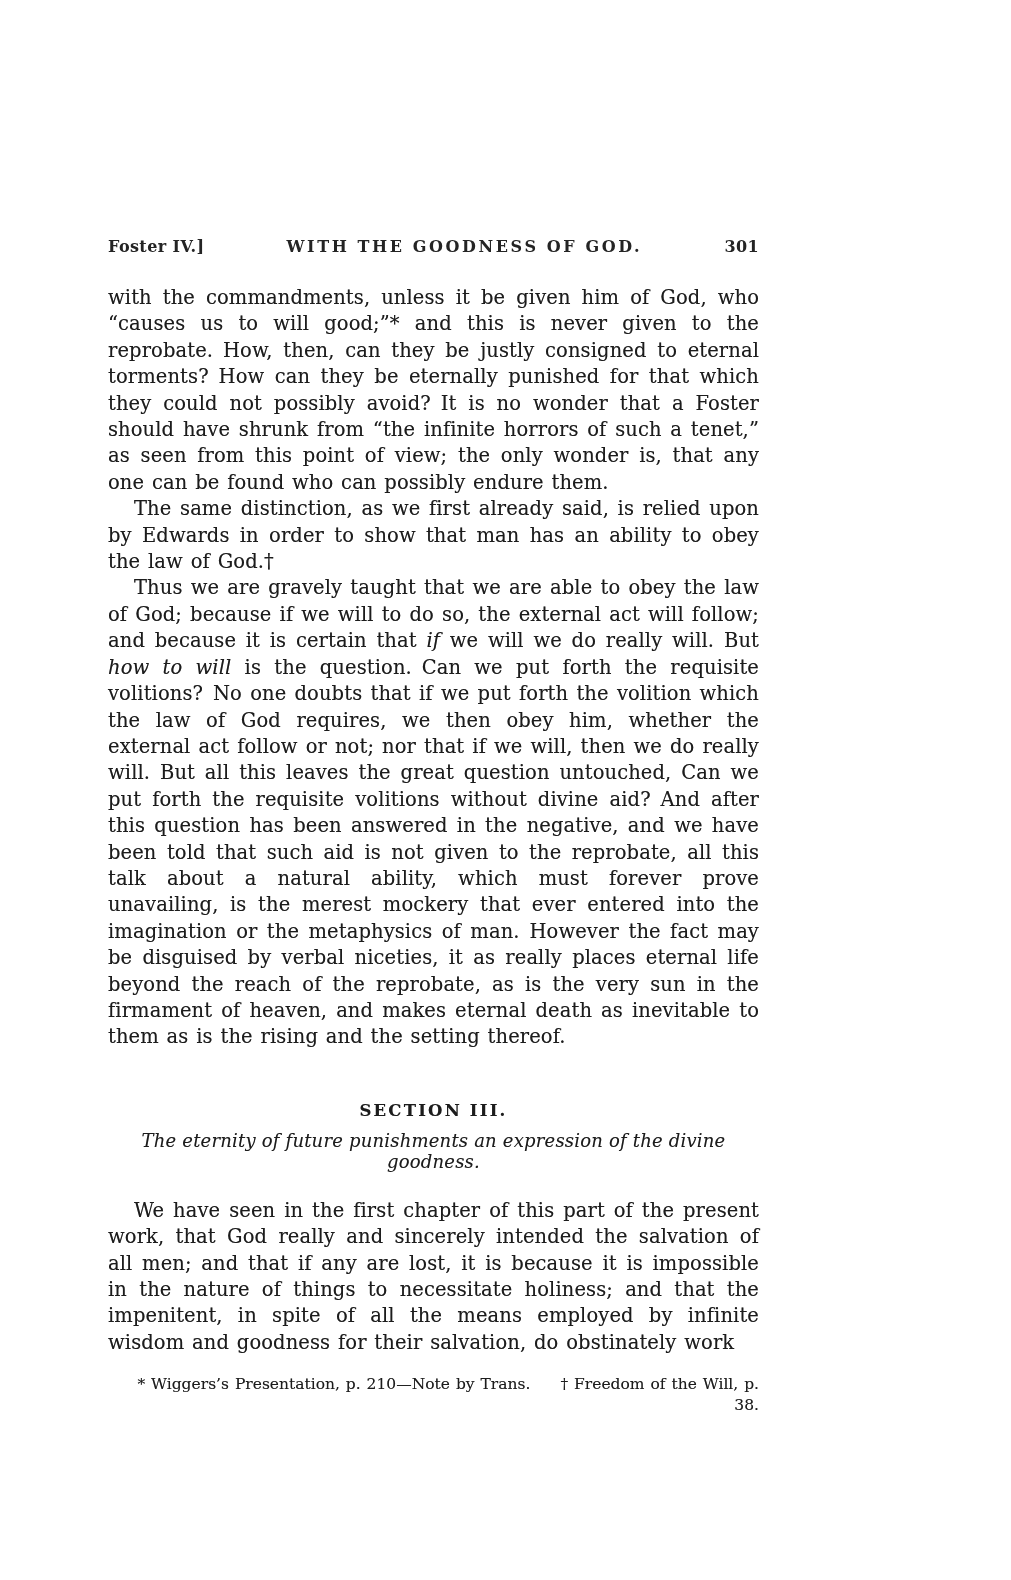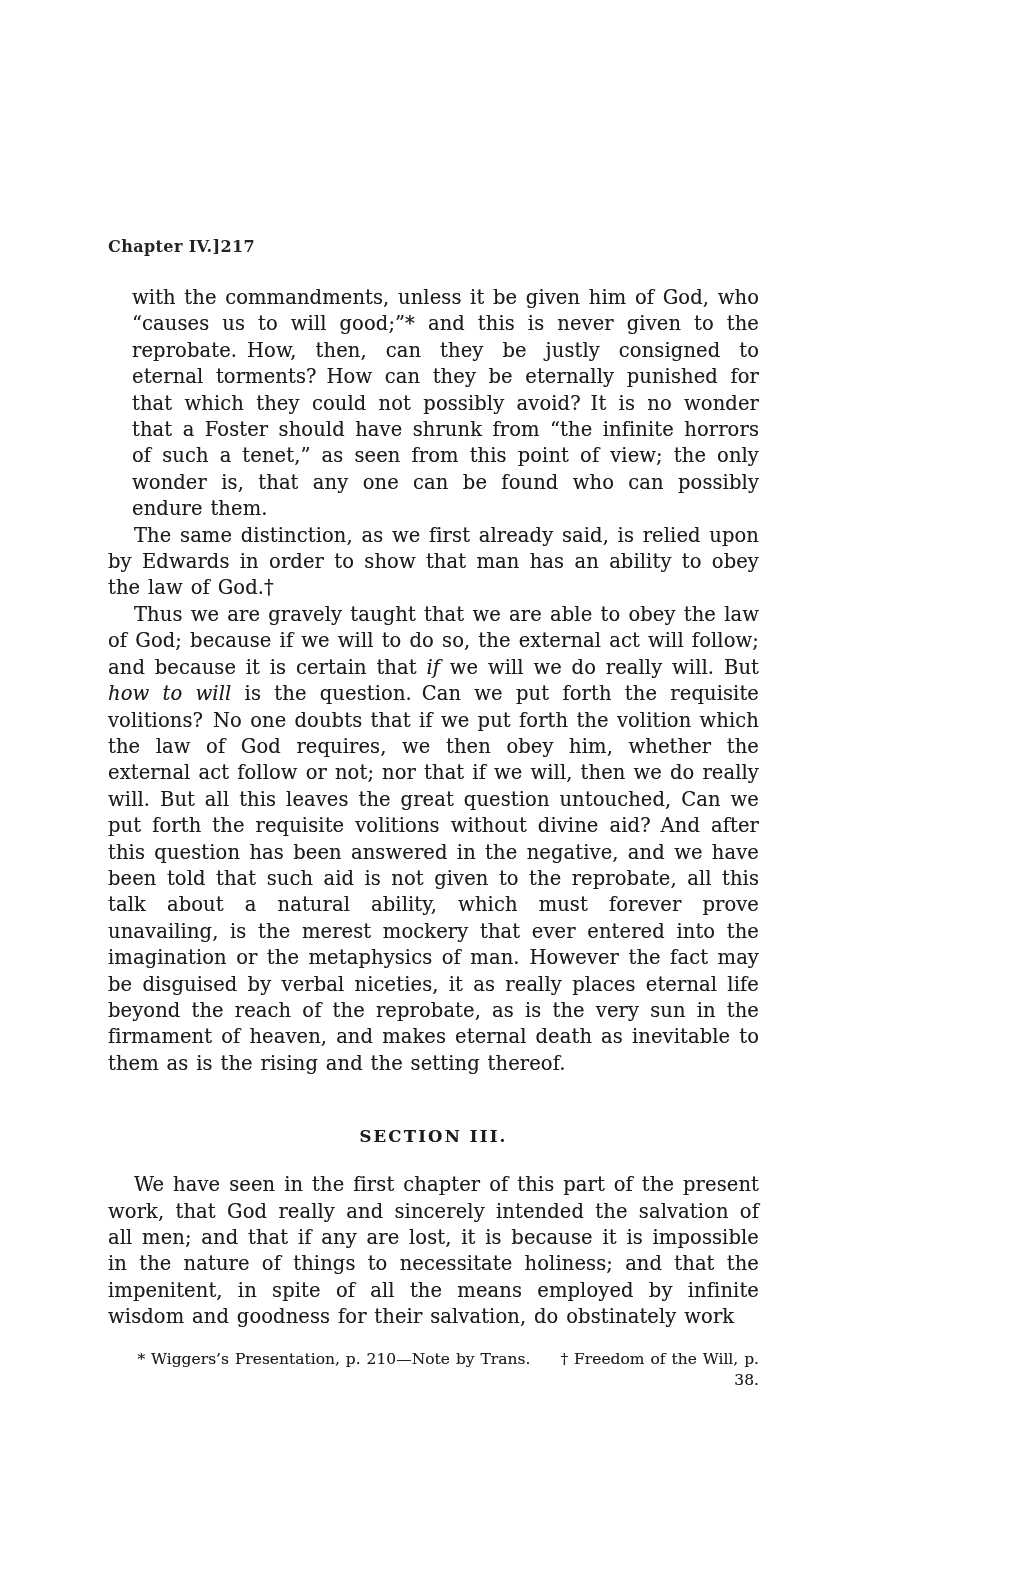--- a/index.html
+++ b/index.html
@@ -39,21 +39,21 @@
   .bp {
     margin: 0;
     font-size: 19.5px;
     line-height: 26.4px;
     text-align: justify;
     text-indent: 26px;
     word-spacing: 1.5px;
     letter-spacing: 0.1px;
     text-shadow: 0 0 0.5px rgba(25,25,25,0.45);
   }
-  .noind { text-indent: 0; margin-left: 24px; }
+  .noind { text-indent: 0; }
   .sect {
     margin: 50px 0 8px 0;
     text-align: center;
     font-size: 16.5px;
     font-weight: 600;
     letter-spacing: 2.2px;
     text-shadow: 0 0 0.5px rgba(25,25,25,0.4);
   }
   .subtitle {
     margin: 22px 0 0 0;
@@ -76,31 +76,33 @@
   .fn2 { margin-left: 30px; }
   .bp i, .subtitle { font-style: italic; margin-top: 10px; }
 </style>
 </head>
 <body>
 
 <div class="page">
   <div class="content">
 
     <header class="hdr">
-      <span class="hdr-left">Chapter IV.]</span>
-      <span class="hdr-right">217</span>
+      <span class="hdr-left">Foster IV.]</span>
+      <span class="hdr-center">WITH THE GOODNESS OF GOD.</span>
+      <span class="hdr-right">301</span>
     </header>
 
     <p class="bp noind">with the commandments, unless it be given him of God, who “causes us to will good;”* and this is never given to the reprobate. How, then, can they be justly consigned to eternal torments? How can they be eternally punished for that which they could not possibly avoid? It is no wonder that a Foster should have shrunk from “the infinite horrors of such a tenet,” as seen from this point of view; the only wonder is, that any one can be found who can possibly endure them.</p>
 
     <p class="bp">The same distinction, as we first already said, is relied upon by Edwards in order to show that man has an ability to obey the law of God.†</p>
 
     <p class="bp"><span>Thus we are gravely taught that we are able to obey the law of God; because if we will to do so, the external act will follow; and because it is certain that </span><i>if</i><span> we will we do really will. But </span><i>how to will</i><span> is the question. Can we put forth the requisite volitions? No one doubts that if we put forth the volition which the law of God requires, we then obey him, whether the external act follow or not; nor that if we will, then we do really will. But all this leaves the great question untouched, Can we put forth the requisite volitions without divine aid? And after this question has been answered in the negative, and we have been told that such aid is not given to the reprobate, all this talk about a natural ability, which must forever prove unavailing, is the merest mockery that ever entered into the imagination or the metaphysics of man. However the fact may be disguised by verbal niceties, it as really places eternal life beyond the reach of the reprobate, as is the very sun in the firmament of heaven, and makes eternal death as inevitable to them as is the rising and the setting thereof.</span></p>
 
     <h2 class="sect">SECTION III.</h2>
 
+    <p class="subtitle">The eternity of future punishments an expression of the divine goodness.</p>
 
     <p class="bp mt">We have seen in the first chapter of this part of the present work, that God really and sincerely intended the salvation of all men; and that if any are lost, it is because it is impossible in the nature of things to necessitate holiness; and that the impenitent, in spite of all the means employed by infinite wisdom and goodness for their salvation, do obstinately work</p>
 
     <p class="footnote"><span>* Wiggers’s Presentation, p. 210—Note by Trans.</span><span class="fn2">† Freedom of the Will, p. 38.</span></p>
 
   </div>
 </div>
 
 </body></html>

